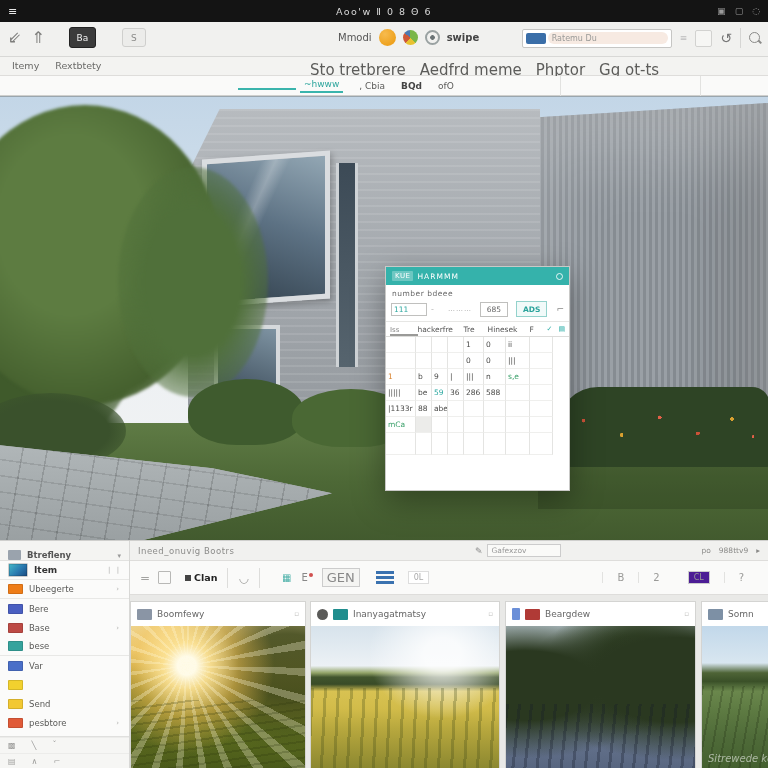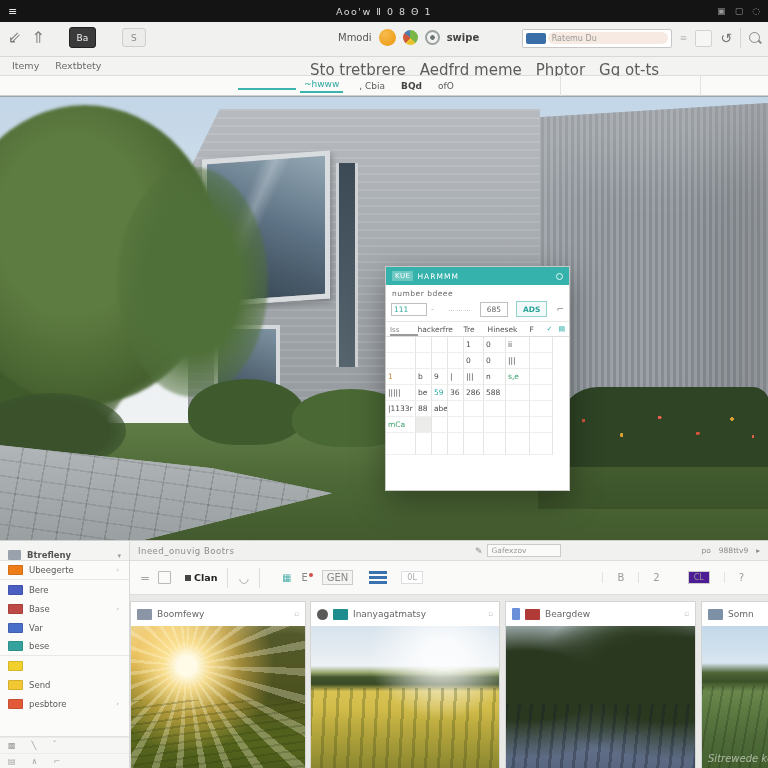--- a/index.html
+++ b/index.html
@@ -168,21 +168,21 @@
     display:flex; align-items:center; padding:0 10px; }
   .ft-ic { font-size:12px; color:#a2a2a0; cursor:pointer; }
   .ft-box { width:13px; height:13px; border:1px solid #b8b8b6; border-radius:1px; margin-left:8px; cursor:pointer; }
   .ft-clan { margin-left:14px; font-size:9.5px; font-weight:bold; color:#222; cursor:pointer; display:flex; align-items:center; gap:3px; }
   .ft-clan::before { content:""; width:6px; height:6px; background:#444; display:inline-block; }
   .ft-div { width:1px; height:20px; background:#dddddb; margin:0 10px; }
   .ft-leaf { font-size:12px; color:#9a9a98; cursor:pointer; }
   .ft-grid { font-size:10px; color:#4ab0a8; margin-left:12px; cursor:pointer; }
   .ft-e { font-size:10px; color:#888; margin-left:10px; cursor:pointer; position:relative; }
   .ft-e::after { content:""; position:absolute; right:-5px; top:1px; width:4px; height:4px; border-radius:50%; background:#d05050; }
-  .ft-gen { margin-left:14px; border:1px solid #ccc; background:#f4f4f2; font-size:10px; color:#888; padding:1px 4px; cursor:pointer; }
+  .ft-gen { margin-left:14px; border:1px solid #ccc; background:#f4f4f2; font-size:13px; color:#888; padding:1px 4px; cursor:pointer; }
   .ft-burger { margin-left:16px; width:18px; height:13px; cursor:pointer;
     background:repeating-linear-gradient(180deg,#3a72b0 0 3px, transparent 3px 5px); }
   .ft-oz { margin-left:14px; border:1px solid #ddd; background:#fff; font-size:8px; color:#aaa; padding:1px 5px; cursor:pointer; }
   .ft-rgroup { margin-left:auto; display:flex; align-items:center; }
   .ft-rico { font-size:10px; color:#9a9a98; padding:0 14px; border-left:1px solid #e2e2e0; cursor:pointer; }
   .ft-cl { border:1px solid #ccc; background:#4c1d95; font-size:8px; color:#999; padding:1px 5px; margin:0 14px; cursor:pointer; }
 
   .cards { position:absolute; left:0; top:60px; right:0; bottom:0; }
   .card { position:absolute; top:0; height:168px; background:#fff; border:1px solid #d4d4d2; cursor:pointer; }
   .card-head { height:24px; display:flex; align-items:center; gap:5px; padding:0 6px; background:#fff; }
@@ -219,21 +219,21 @@
   .t-green::after { content:""; position:absolute; inset:42% 0 0 0;
     background:repeating-linear-gradient(100deg, rgba(30,42,16,.25) 0 2px, transparent 2px 10px); }
 </style>
 </head>
 <body>
 
 <div id="app">
 
   <div class="titlebar">
     <span class="tb-menu">≡</span>
-    <span class="tb-title">Aoo'w Ⅱ 0 8 Θ 1</span>
+    <span class="tb-title">Aoo'w Ⅱ 0 8 Θ 6</span>
     <span class="tb-controls" id="winControls">
         <span>▣</span>
         <span>▢</span>
         <span>◌</span>
       </span>
   </div>
 
   <div class="toolbar">
     <div class="tb-left">
       <span class="nav-ic">⇙</span>
@@ -412,40 +412,45 @@
   <div class="bottom">
 
     <div class="sidebar">
       <div class="sb-head">
         <span class="sb-head-ic"></span>
         <span class="sb-head-lb">Btrefleny</span>
         <span class="sb-head-ch">▾</span>
       </div>
       <div id="sbItems">
           <div class="sb-item sep">
+            <span class="sb-ic thumb"></span>
+            <span class="sb-lb b">Item</span>
+            <span class="sb-r">| |</span>
+          </div>
+          <div class="sb-item sep">
             <span class="sb-ic" style="background: rgb(238, 125, 24);"></span>
             <span class="sb-lb">Ubeegerte</span>
             <span class="sb-r">›</span>
           </div>
           <div class="sb-item">
             <span class="sb-ic" style="background: rgb(74, 95, 193);"></span>
             <span class="sb-lb">Bere</span>
           </div>
           <div class="sb-item">
             <span class="sb-ic" style="background: rgb(189, 74, 69);"></span>
             <span class="sb-lb">Base</span>
             <span class="sb-r">›</span>
           </div>
+          <div class="sb-item sep">
+            <span class="sb-ic" style="background: rgb(53, 163, 157);"></span>
+            <span class="sb-lb">bese</span>
+          </div>
           <div class="sb-item">
             <span class="sb-ic" style="background: rgb(74, 111, 200);"></span>
             <span class="sb-lb">Var</span>
-          </div>
-          <div class="sb-item sep">
-            <span class="sb-ic" style="background: rgb(53, 163, 157);"></span>
-            <span class="sb-lb">bese</span>
           </div>
           <div class="sb-item">
             <span class="sb-ic" style="background: rgb(242, 209, 46);"></span>
             <span class="sb-lb"></span>
           </div>
           <div class="sb-item">
             <span class="sb-ic" style="background: rgb(242, 200, 50);"></span>
             <span class="sb-lb">Send</span>
           </div>
           <div class="sb-item">

